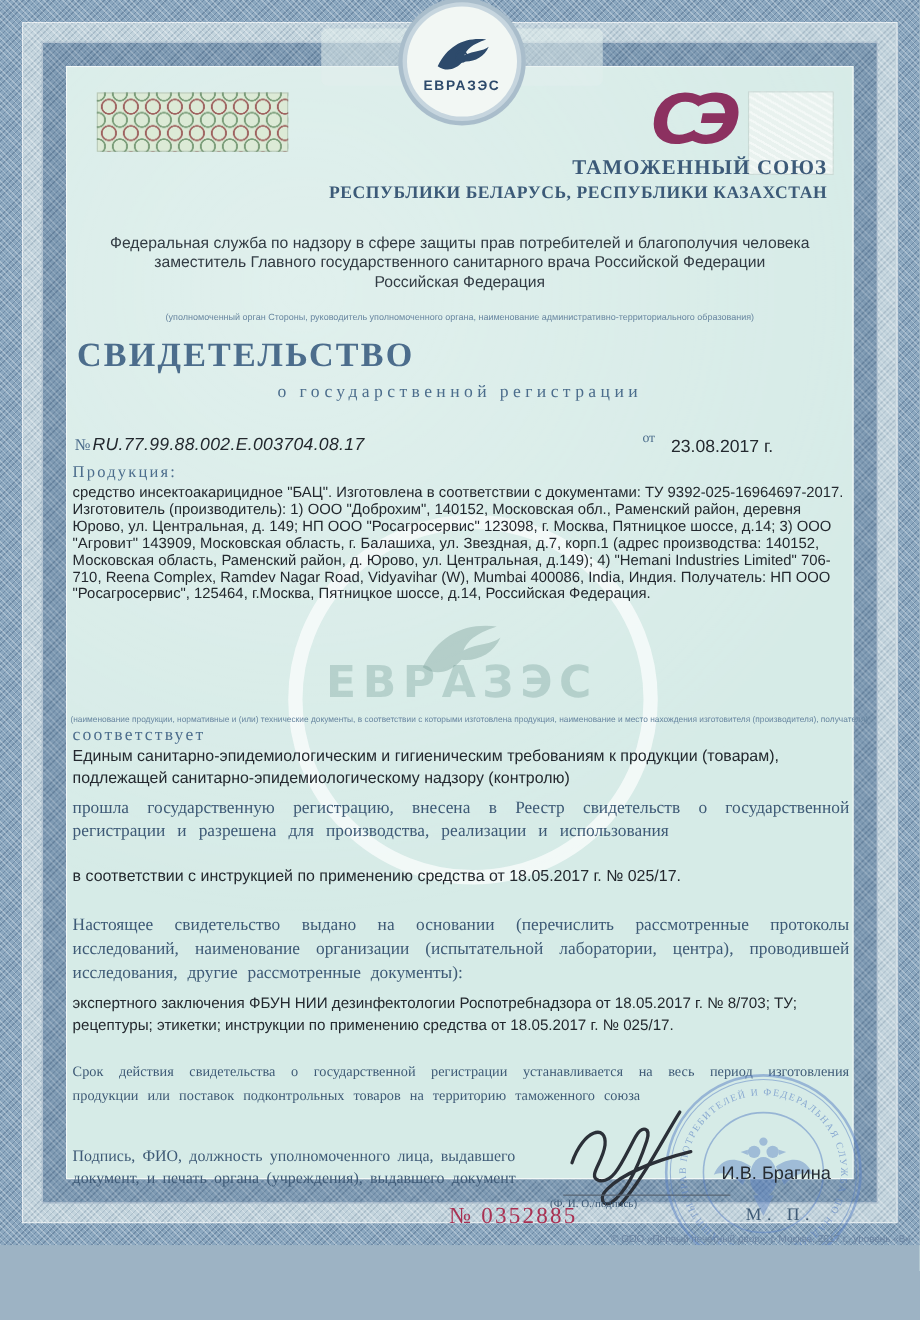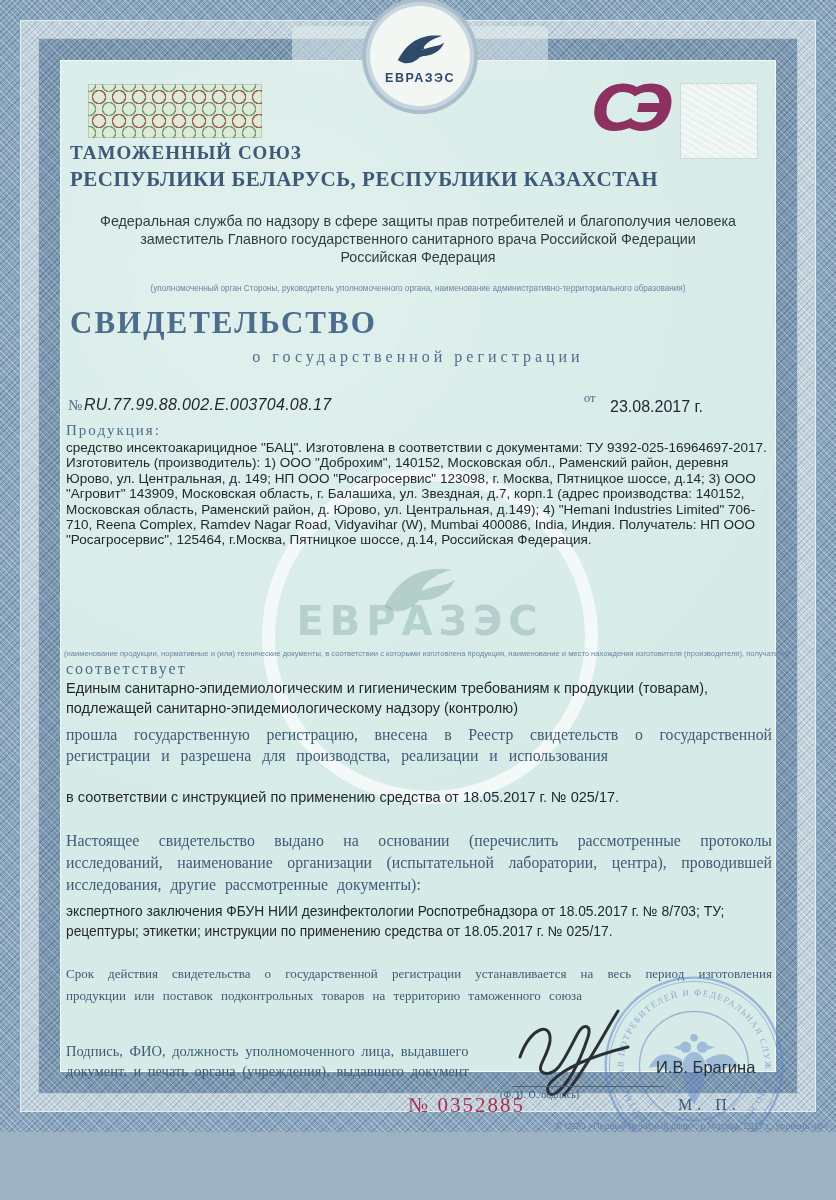--- a/index.html
+++ b/index.html
@@ -59,23 +59,23 @@
     letter-spacing:-9px;color:var(--se-maroon,#8c3160);font-style:italic;
   }
   .holo{
     position:absolute;left:680px;top:83px;width:76px;height:74px;
     background:
       repeating-linear-gradient(30deg, rgba(255,255,255,.5) 0 2px, transparent 2px 6px),
       #e9f2ef;
     border:1px solid rgba(180,200,195,.6);
   }
   
-  .header{position:absolute;left:70px;top:142px;width:696px;text-align:left;color:var(--header-blue,#3c5a78);}
+  .header{position:absolute;left:56px;top:142px;width:696px;text-align:right;color:var(--header-blue,#3c5a78);}
   .h1{font-family:"Liberation Serif",serif;font-weight:bold;font-size:19px;letter-spacing:1px;}
-  .h2,.h3{font-family:"Liberation Serif",serif;font-weight:bold;font-size:21px;letter-spacing:.5px;margin-top:3px;}
+  .h2,.h3{font-family:"Liberation Serif",serif;font-weight:bold;font-size:16px;letter-spacing:.5px;margin-top:3px;}
   .agency{position:absolute;left:70px;top:212px;width:696px;text-align:center;color:#323b43;font-size:14.3px;line-height:18px;}
   .caption-line{position:absolute;left:98px;top:284px;width:640px;text-align:center;font-size:8.2px;color:var(--caption-blue,#6886a0);}
   .title-main{position:absolute;left:70px;top:305px;width:696px;
     font-family:"Liberation Serif",serif;font-weight:bold;font-size:31px;letter-spacing:2px;color:var(--title-blue,#4c6d8c);}
   .title-sub{position:absolute;left:70px;top:348px;width:696px;text-align:center;
     font-family:"Liberation Serif",serif;font-size:16px;letter-spacing:4px;color:var(--title-blue,#4c6d8c);}
   
   .num-label{position:absolute;left:68px;top:397px;font-family:"Liberation Serif",serif;font-size:15px;color:var(--title-blue,#4c6d8c);}
   .num-value{position:absolute;left:84px;top:396px;font-size:16px;letter-spacing:.3px;color:var(--body-dark,#23282e);font-style:italic;}
   .from-label{position:absolute;left:584px;top:391px;font-family:"Liberation Serif",serif;font-size:12.5px;color:var(--title-blue,#4c6d8c);}

